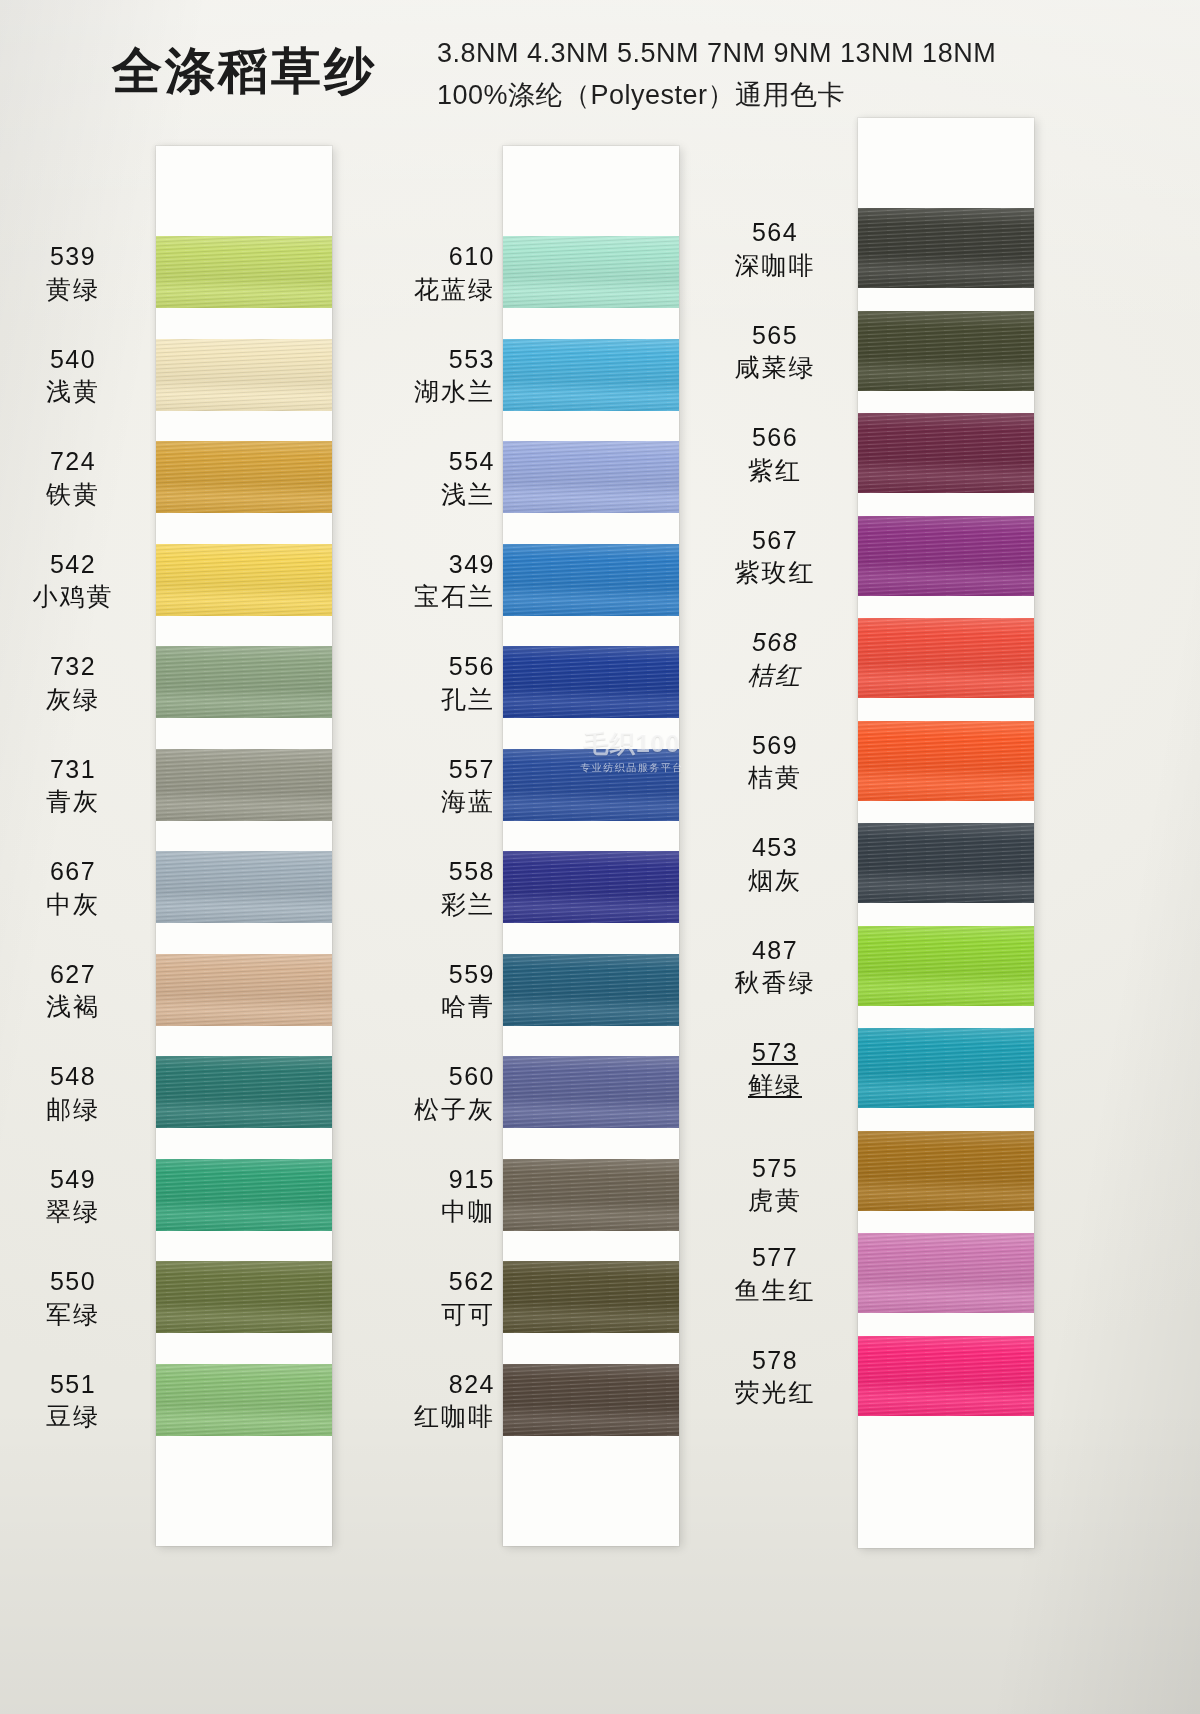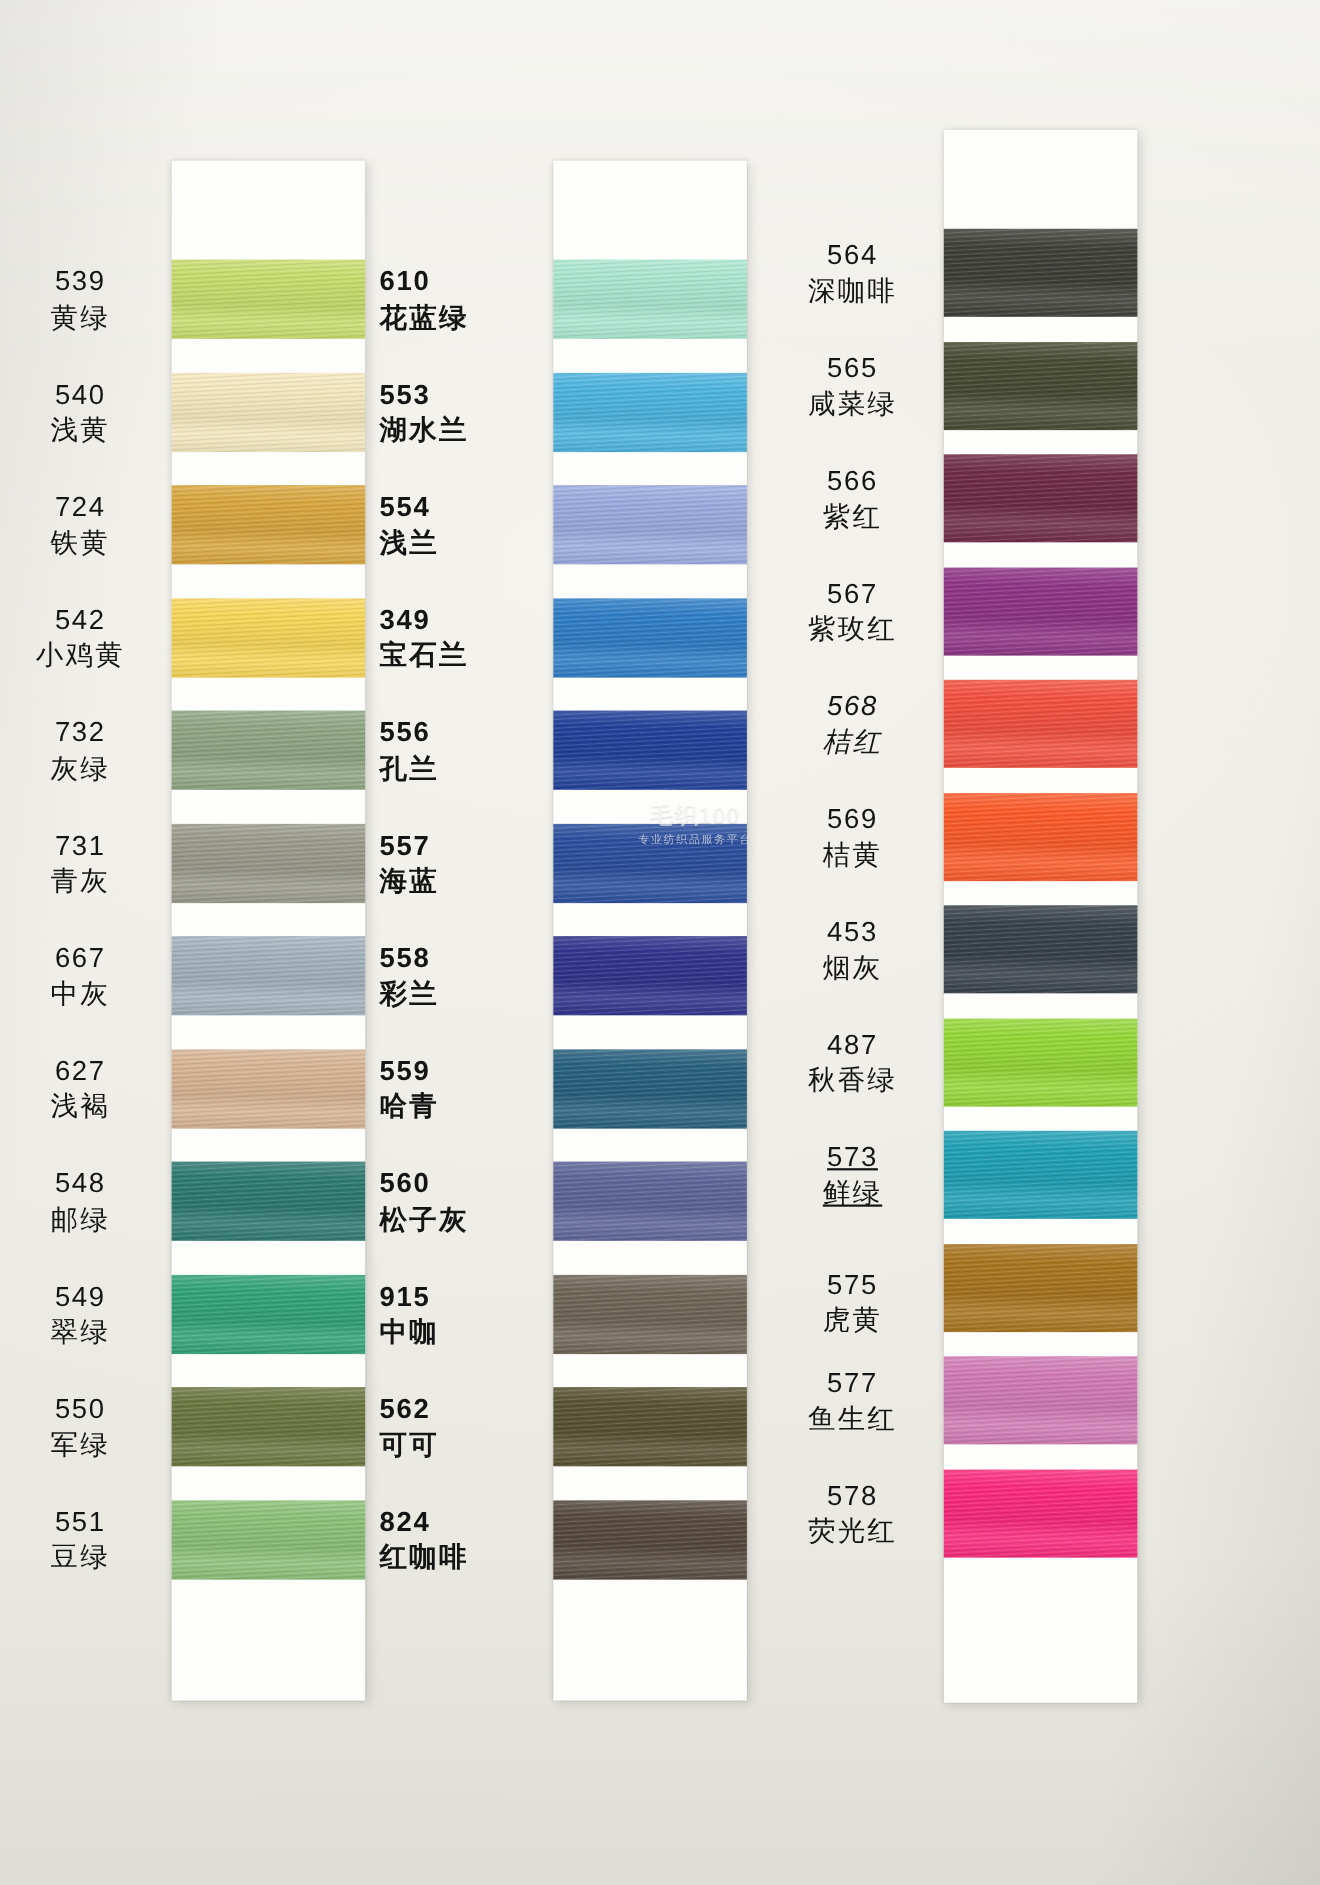--- a/index.html
+++ b/index.html
@@ -110,53 +110,60 @@
     font-size: 25px;
     letter-spacing: 1.5px;
   }
   .label .name {
     display: block;
     font-size: 25px;
     letter-spacing: 2px;
   }
   
   .col-1 .label { right: 0; text-align: center; width: 150px; }
-  .col-2 .label { right: 0; text-align: left; width: 150px; font-weight: bold; }
+  .col-2 .label { right: 0; text-align: right; width: 150px; }
   .col-3 .label { right: 0; text-align: center; width: 150px; }
 
   #watermark {
     position: absolute;
     left: 537px;
     top: 727px;
     width: 190px;
     text-align: center;
     color: rgba(255,255,255,0.62);
     text-shadow: 0 1px 1px rgba(0,0,0,0.12);
     pointer-events: none;
   }
   #watermark .wm-main {
     display: block;
-    font-size: 21px;
+    font-size: 25px;
     font-weight: 700;
     letter-spacing: 1px;
   }
   #watermark .wm-sub {
     display: block;
     font-size: 10px;
     letter-spacing: 1.5px;
     margin-top: 1px;
   }
 </style>
 </head>
 <body>
 
 <div id="card">
 
   <div id="paper-shade"></div>
 
+  <div id="header">
+    <div id="main-title">全涤稻草纱</div>
+    <div id="spec-lines">
+      <div class="spec-line">3.8NM 4.3NM 5.5NM 7NM 9NM 13NM 18NM</div>
+      <div class="spec-line">100%涤纶（Polyester）通用色卡</div>
+    </div>
+  </div>
 
   <div id="columns-root">
       <div class="column col-1" style="left: 0px;">
         <div class="card-strip" style="left: 156px; top: 6px; height: 1400px;"></div>
         <div class="swatch" style="left: 156px; top: 96px; height: 72px; background: rgb(199, 220, 109);">
           <div class="swatch-fiber"></div>
           <div class="swatch-sheen"></div>
         </div>
         <div class="label" style="left: -2px; top: 100px;">
           <span class="code">539</span>

